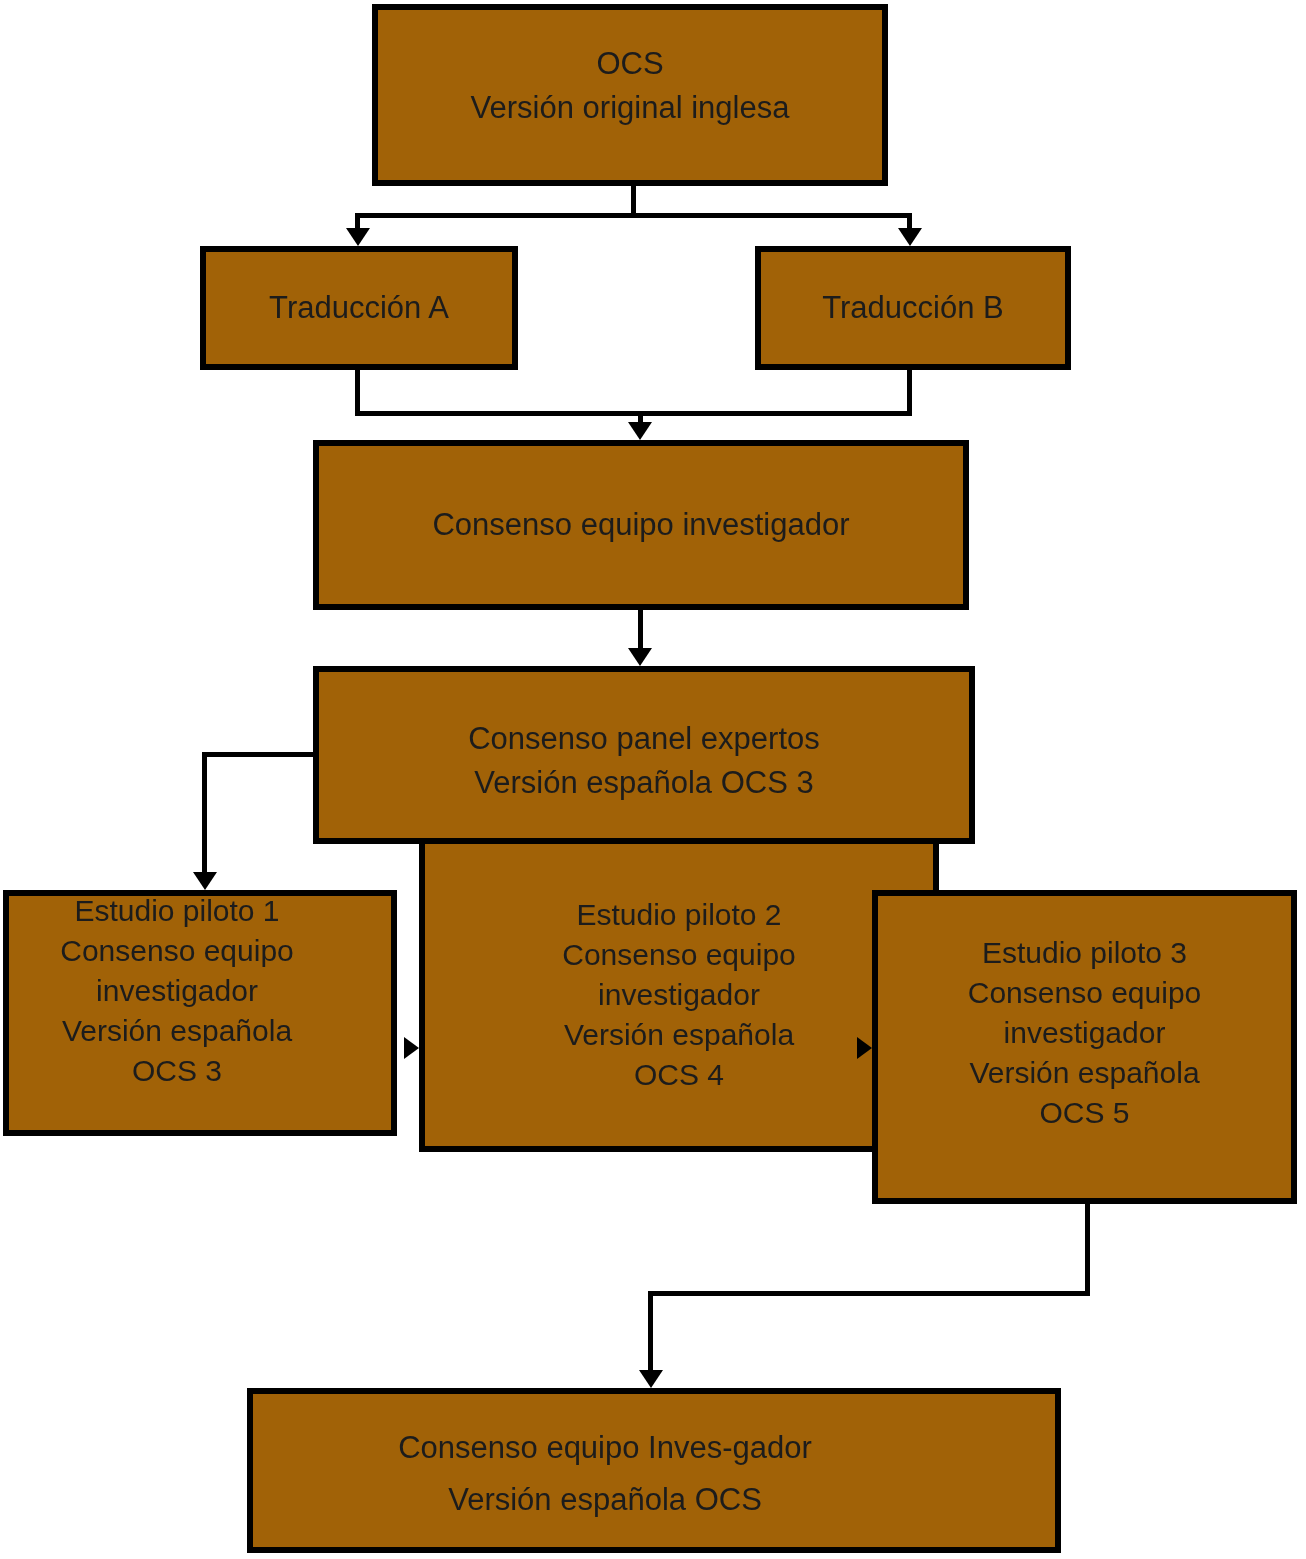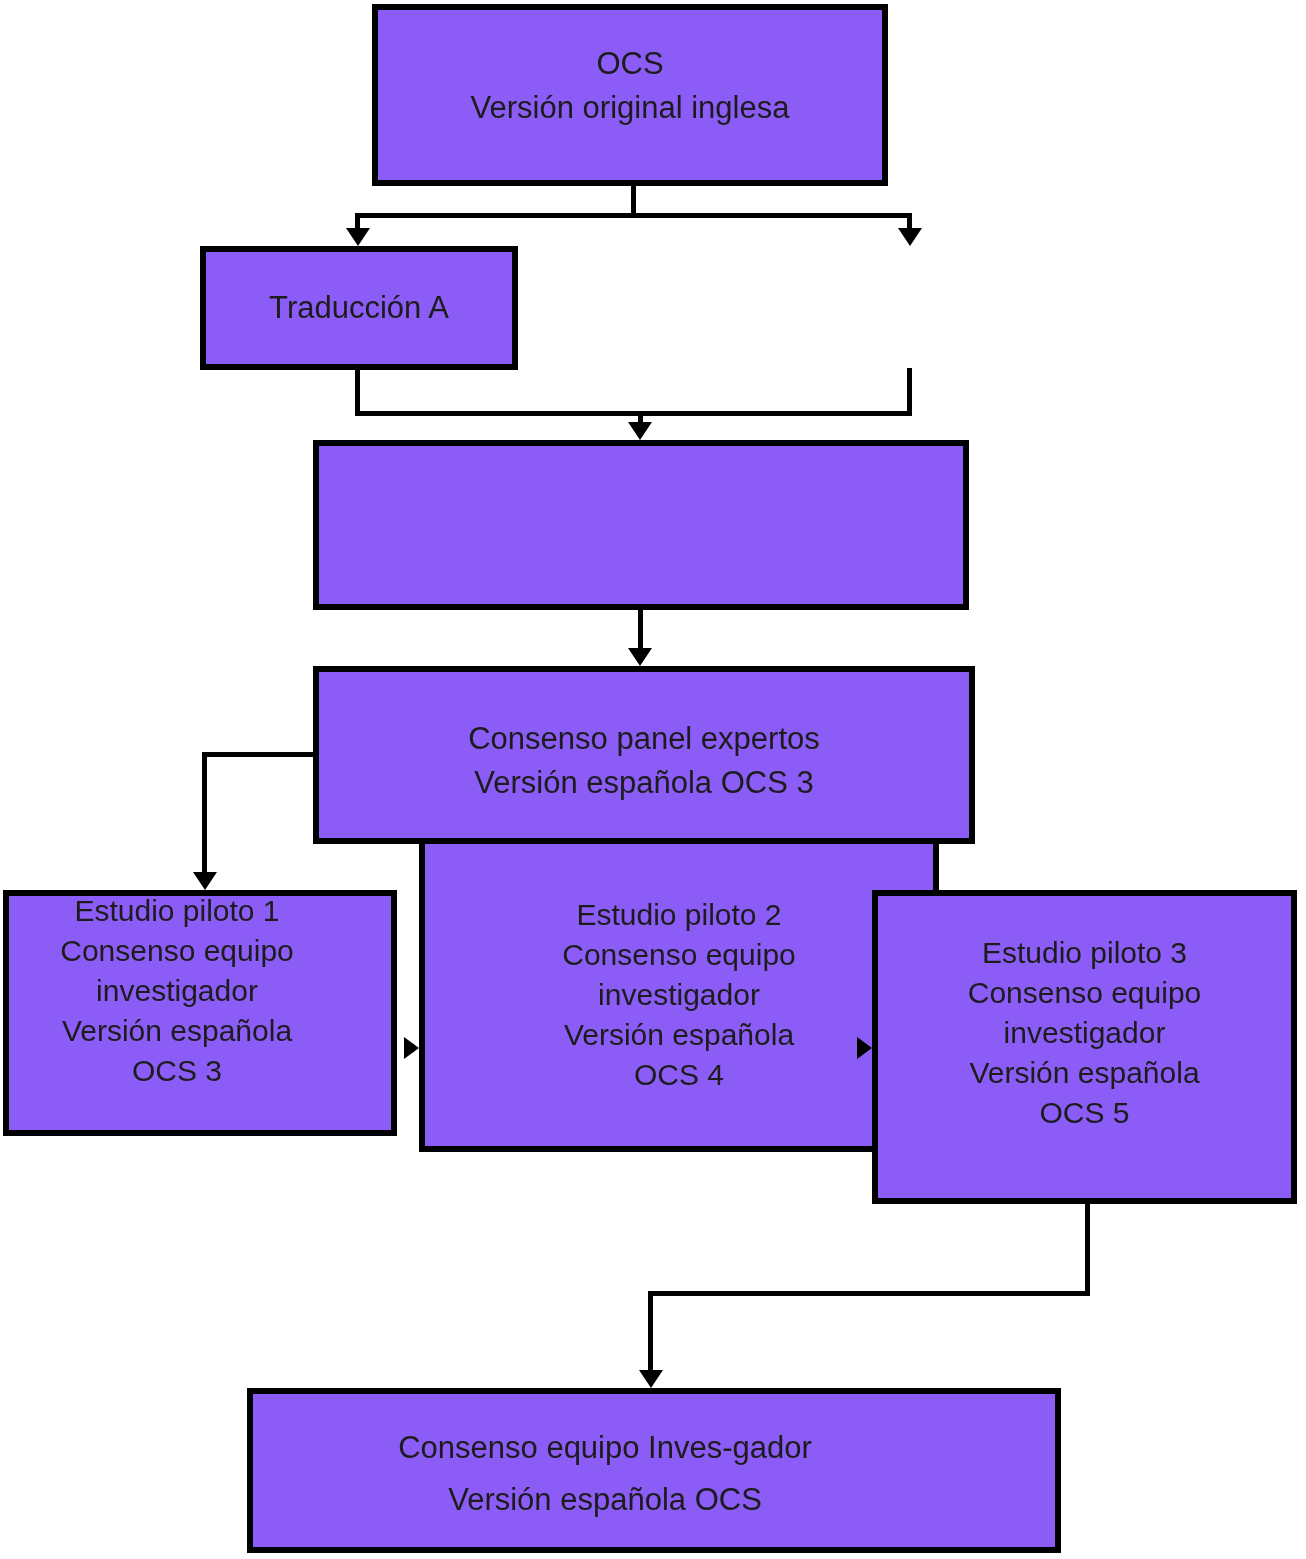--- a/index.html
+++ b/index.html
@@ -10,21 +10,21 @@
     height: 1559px;
     background: #ffffff;
     font-family: "Liberation Sans", "DejaVu Sans", sans-serif;
     color: #1c1c1c;
     overflow: hidden;
   }
   .node {
     position: absolute;
     box-sizing: border-box;
     border: 6px solid #000000;
-    background: #8b5cf6;
+    background: #a16207;
     display: flex;
     flex-direction: column;
     align-items: center;
     justify-content: center;
     text-align: center;
     font-size: 31px;
     line-height: 44px;
   }
   .node.small { font-size: 30px; line-height: 40px; }
   .nl { white-space: nowrap; }
@@ -49,22 +49,26 @@
 
   <div class="node" style="left:372px; top:4px; width:516px; height:182px; justify-content:flex-start; padding-top:32px;">
     <div class="nl">OCS</div>
     <div class="nl">Versión original inglesa</div>
   </div>
 
   <div class="node" style="left:200px; top:246px; width:318px; height:124px;">
     <div class="nl">Traducción A</div>
   </div>
 
+  <div class="node" style="left:755px; top:246px; width:316px; height:124px;">
+    <div class="nl">Traducción B</div>
+  </div>
 
   <div class="node" style="left:313px; top:440px; width:656px; height:170px;">
+    <div class="nl">Consenso equipo investigador</div>
   </div>
 
   <div class="node" style="left:313px; top:666px; width:662px; height:178px; padding-top:12px;">
     <div class="nl">Consenso panel expertos</div>
     <div class="nl">Versión española OCS 3</div>
   </div>
 
   <div class="node small" style="left:3px; top:890px; width:394px; height:246px; padding-bottom:44px; padding-right:46px;">
     <div class="nl">Estudio piloto 1</div>
     <div class="nl">Consenso equipo</div>

